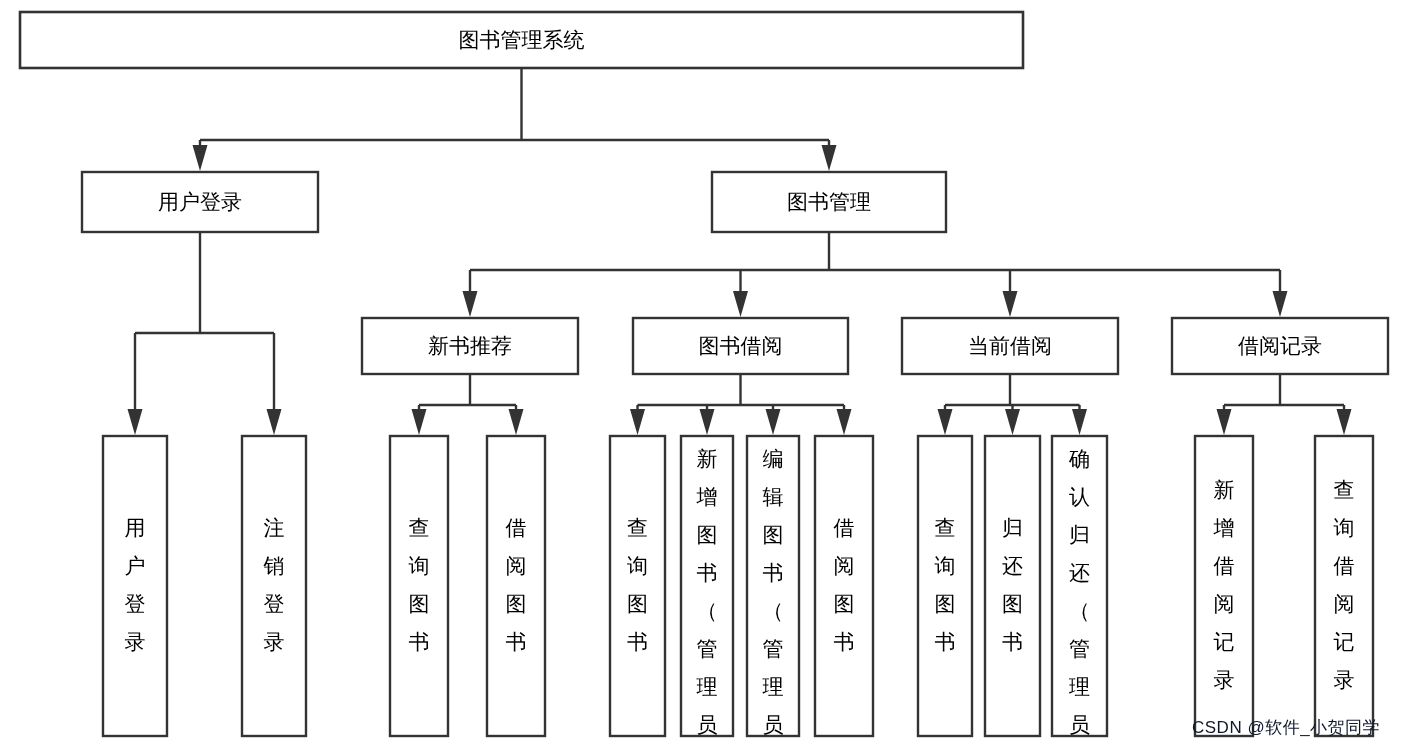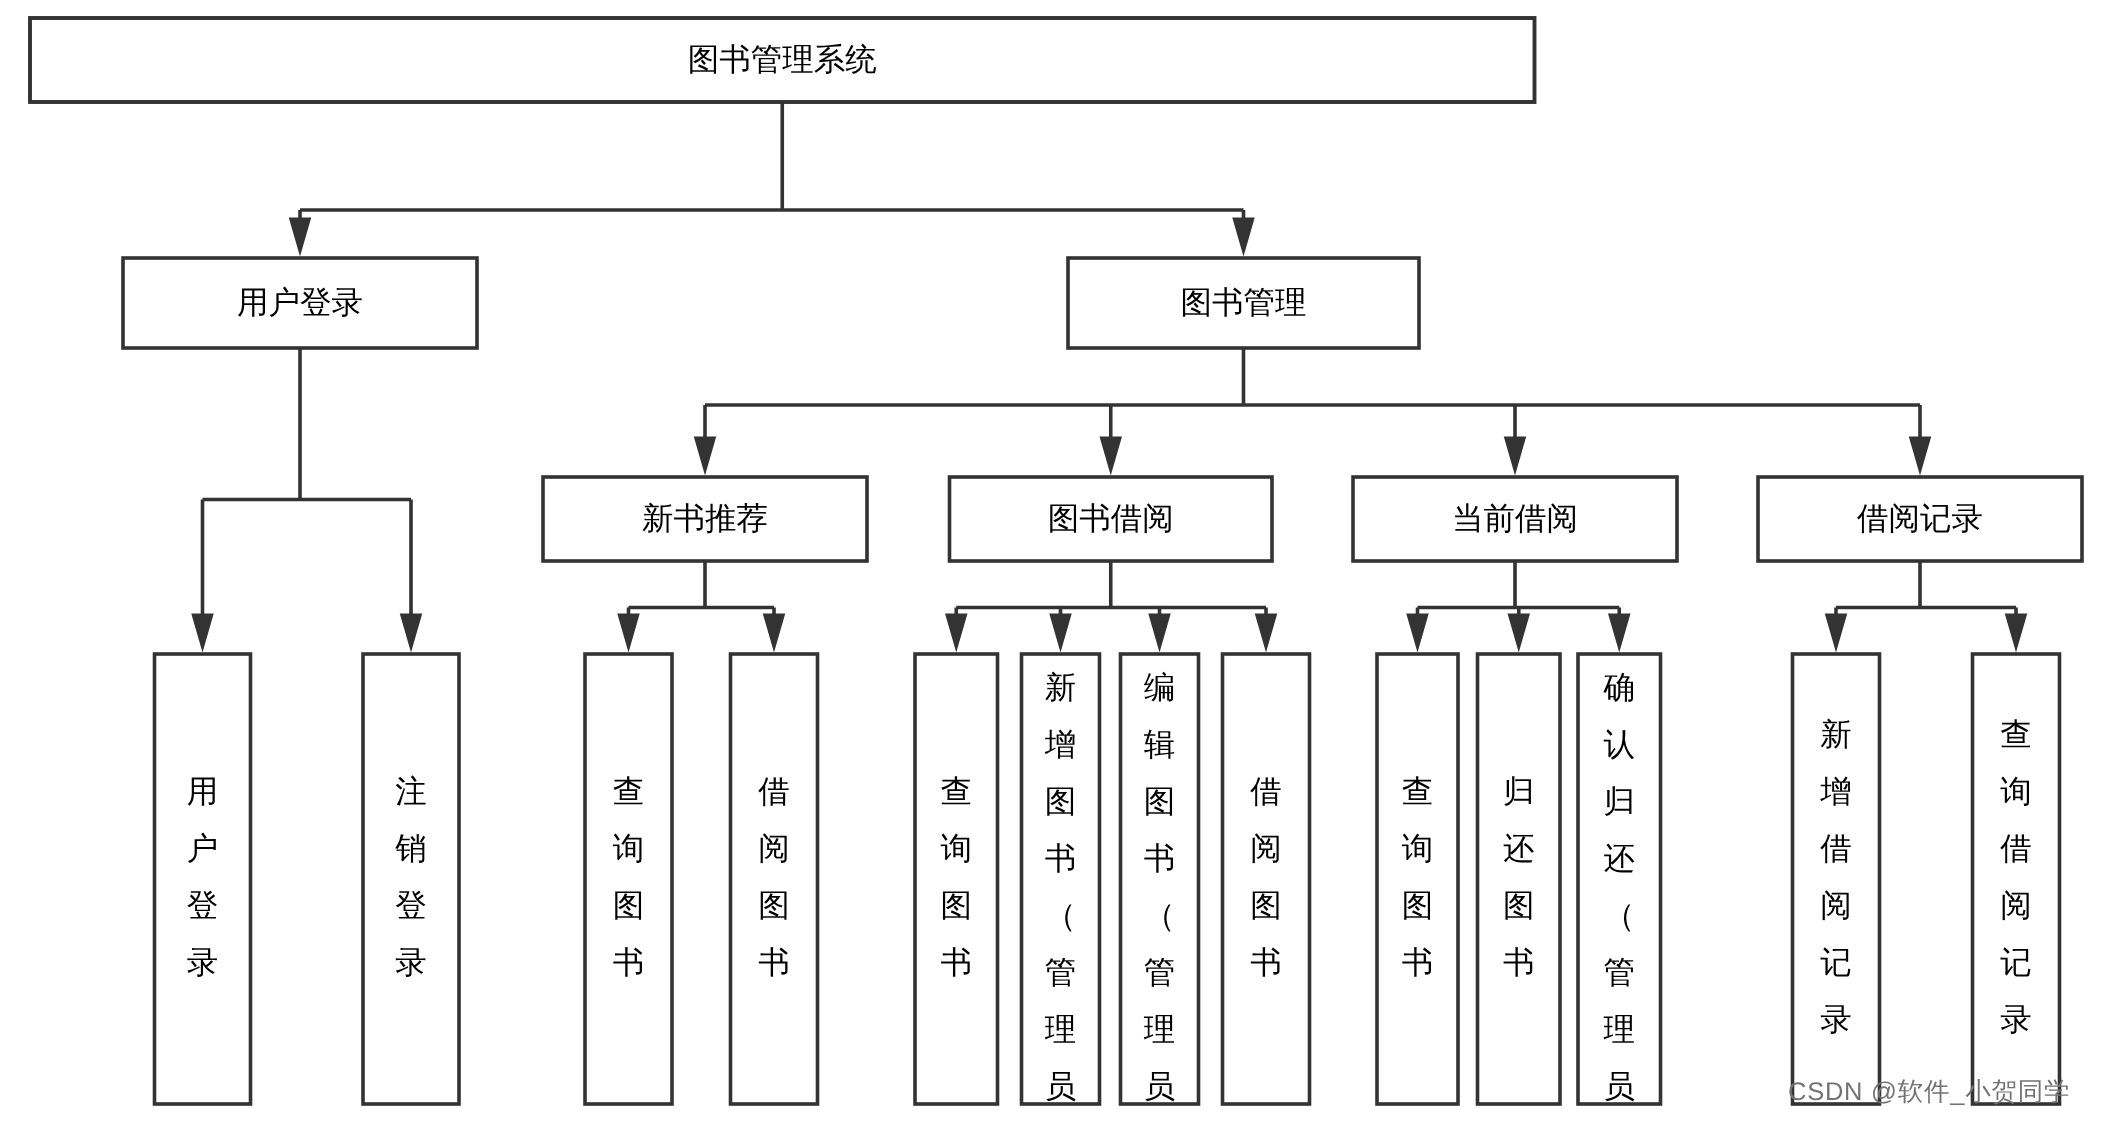--- a/index.html
+++ b/index.html
@@ -54,21 +54,21 @@
   .node-label.horizontal {
     font-size: 21px;
   }
   .node-label.vertical-char {
     font-size: 21px;
   }
   .watermark {
     position: absolute;
     font-family: "Liberation Sans", "DejaVu Sans", sans-serif;
     font-size: 17px;
-    color: #737373;
+    color: #0f172a;
     white-space: nowrap;
     letter-spacing: 0.5px;
     user-select: none;
   }
 </style>
 </head>
 <body>
 
 <div id="diagram-root">
   <svg class="diagram" viewBox="0 0 1405 747">

